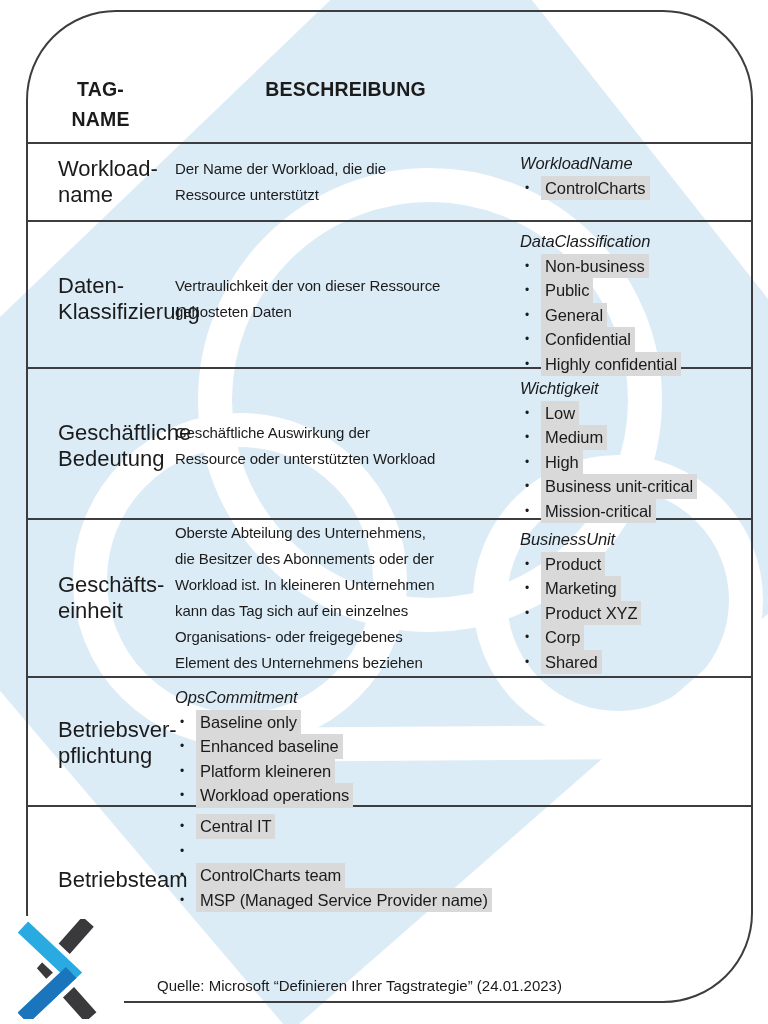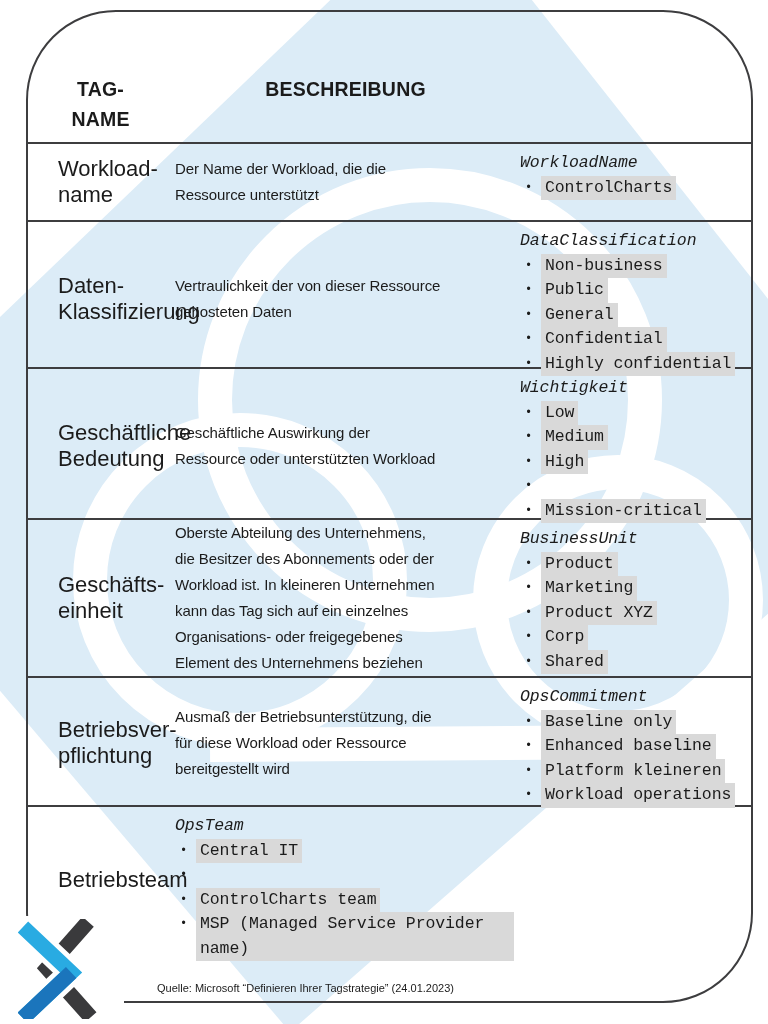--- a/index.html
+++ b/index.html
@@ -65,30 +65,29 @@
     padding-left:2px; padding-right:4px;
     display:flex; align-items:center;
     font-size:15px; line-height:26px;
     letter-spacing:-0.1px;
     white-space:pre-line;
   }
   .c3{
     padding:7px 4px 0 2px;
     font-size:16.5px; line-height:24.5px;
     letter-spacing:-0.1px;
-    font-family:Liberation Mono, monospace;
   }
   .key{ font-style:italic; }
   .item{ display:flex; align-items:flex-start; }
   .bullet{ flex:none; width:21px; padding-left:5px; font-size:12px; line-height:24.5px; }
   .val{ background:var(--highlight); padding:0 4px; }
 
   .src{
     position:absolute; left:129px; bottom:7px;
-    font-size:11px; letter-spacing:0;
+    font-size:15px; letter-spacing:0;
     white-space:nowrap;
   }
   
   .logo{
     position:absolute; left:10px; top:916px;
     width:114px; height:106px;
     background:#ffffff;
     display:flex; align-items:center; justify-content:flex-start;
     padding-left:8px;
   }
@@ -174,20 +173,21 @@
           <div class="item">
             <span class="bullet">•</span>
             <span class="val">Medium</span>
           </div>
           <div class="item">
             <span class="bullet">•</span>
             <span class="val">High</span>
           </div>
           <div class="item">
             <span class="bullet">•</span>
+            <span class="val">Business unit-critical</span>
           </div>
           <div class="item">
             <span class="bullet">•</span>
             <span class="val">Mission-critical</span>
           </div>
         </div>
     </div>
   </div>
     <div class="trow">
     <div class="c1">Geschäfts-
@@ -220,23 +220,20 @@
           <div class="item">
             <span class="bullet">•</span>
             <span class="val">Shared</span>
           </div>
         </div>
     </div>
   </div>
     <div class="trow">
     <div class="c1">Betriebsver-
 pflichtung</div>
-    <div class="c2">Ausmaß der Betriebsunterstützung, die
-für diese Workload oder Ressource
-bereitgestellt wird</div>
     <div class="c3">
       <div class="key">OpsCommitment</div>
       <div>
           <div class="item">
             <span class="bullet">•</span>
             <span class="val">Baseline only</span>
           </div>
           <div class="item">
             <span class="bullet">•</span>
             <span class="val">Enhanced baseline</span>
@@ -248,21 +245,20 @@
           <div class="item">
             <span class="bullet">•</span>
             <span class="val">Workload operations</span>
           </div>
         </div>
     </div>
   </div>
     <div class="trow">
     <div class="c1">Betriebsteam</div>
     <div class="c3">
-      <div class="key">OpsTeam</div>
       <div>
           <div class="item">
             <span class="bullet">•</span>
             <span class="val">Central IT</span>
           </div>
           <div class="item">
             <span class="bullet">•</span>
           </div>
           <div class="item">
             <span class="bullet">•</span>

